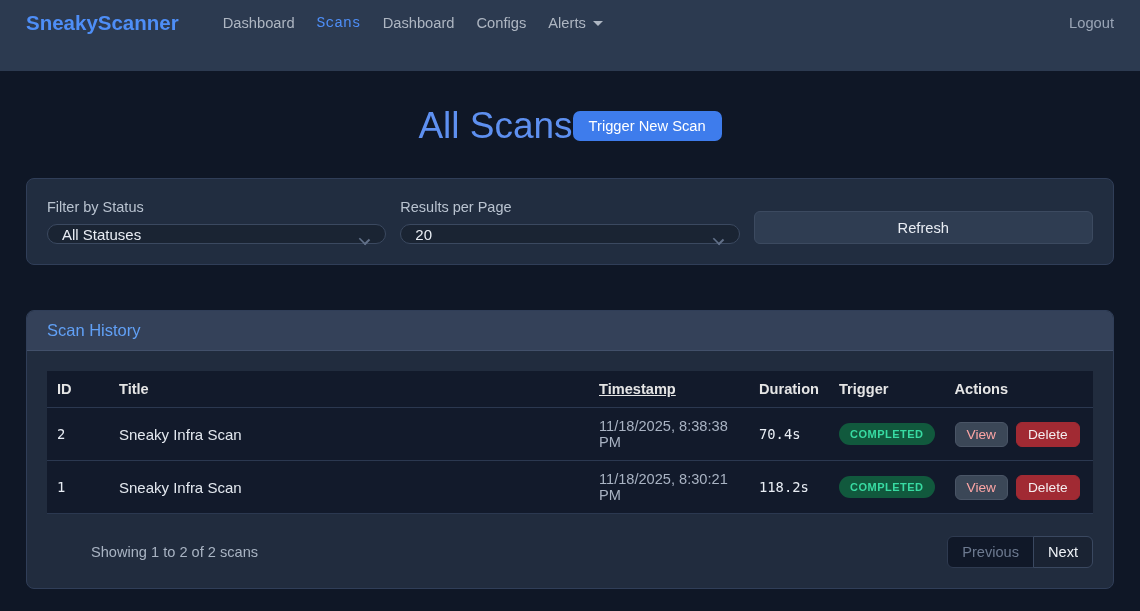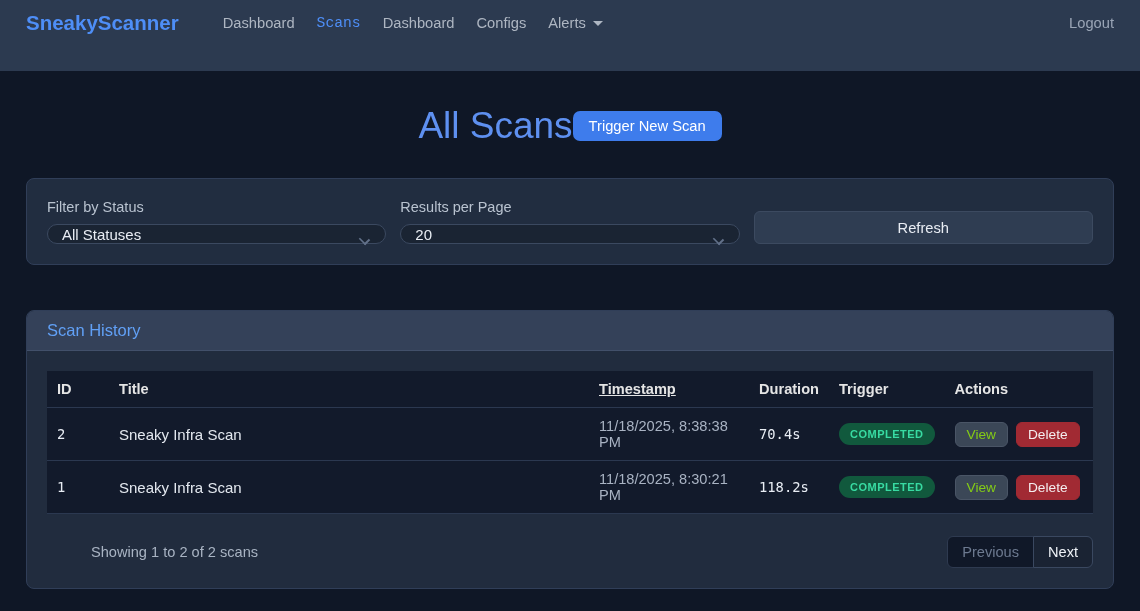--- a/index.html
+++ b/index.html
@@ -37,21 +37,21 @@
   .history-body { padding:20px; }
   table { width:100%; border-collapse:collapse; background:#121a2b; font-size:14.6px; }
   th { text-align:left; font-weight:bold; color:#e5e5e5; padding:10px; border-bottom:1px solid #2b3850; white-space:nowrap; }
   td { padding:10px; border-bottom:1px solid #2b3850; vertical-align:middle; }
   .col-id { width:62px; } .col-title { width:480px; } .col-time { width:160px;text-decoration:underline; }
   .col-dur { width:80px; } .col-status { width:103px; }
   .mono { font-family:"DejaVu Sans Mono", monospace; font-size:13.8px; color:#e8edf4; }
   .cell-title { color:#e3e8ef; font-size:15px; }
   .cell-time { color:#a9b3c3; }
   .badge-success { background:#11593d; color:#38dba2; font-size:11px; font-weight:bold; letter-spacing:.5px; padding:5px 11px; border-radius:20px; display:inline-block; }
-  .btn-view { background:#3b4757; color:#84cc16; border:1px solid #4a5566; border-radius:6px; padding:4px 11px; font-size:13.7px; font-family:inherit; cursor:pointer; }
+  .btn-view { background:#3b4757; color:#fca5a5; border:1px solid #4a5566; border-radius:6px; padding:4px 11px; font-size:13.7px; font-family:inherit; cursor:pointer; }
   .btn-delete { background:#a12a33; color:#f4eef0; border:1px solid #a12a33; border-radius:6px; padding:4px 11px; font-size:13.7px; font-family:inherit; cursor:pointer; margin-left:8px; }
   .history-footer { display:flex; justify-content:space-between; align-items:center; margin-top:22px;margin-left:44px; }
   .summary { color:#a9b4c3; font-size:14.6px; }
   .pagination { display:flex; }
   .page-prev { background:#101828; border:1px solid #2e3a50; color:#6d7a90; padding:7px 14px; font-size:14.6px; font-family:inherit; border-radius:6px 0 0 6px; cursor:default; }
   .page-next { background:#1a2333; border:1px solid #3a4860; color:#eef2f7; padding:7px 14px; font-size:14.6px; font-family:inherit; border-radius:0 6px 6px 0; margin-left:-1px; cursor:pointer; }
 </style>
 </head>
 <body>
 

